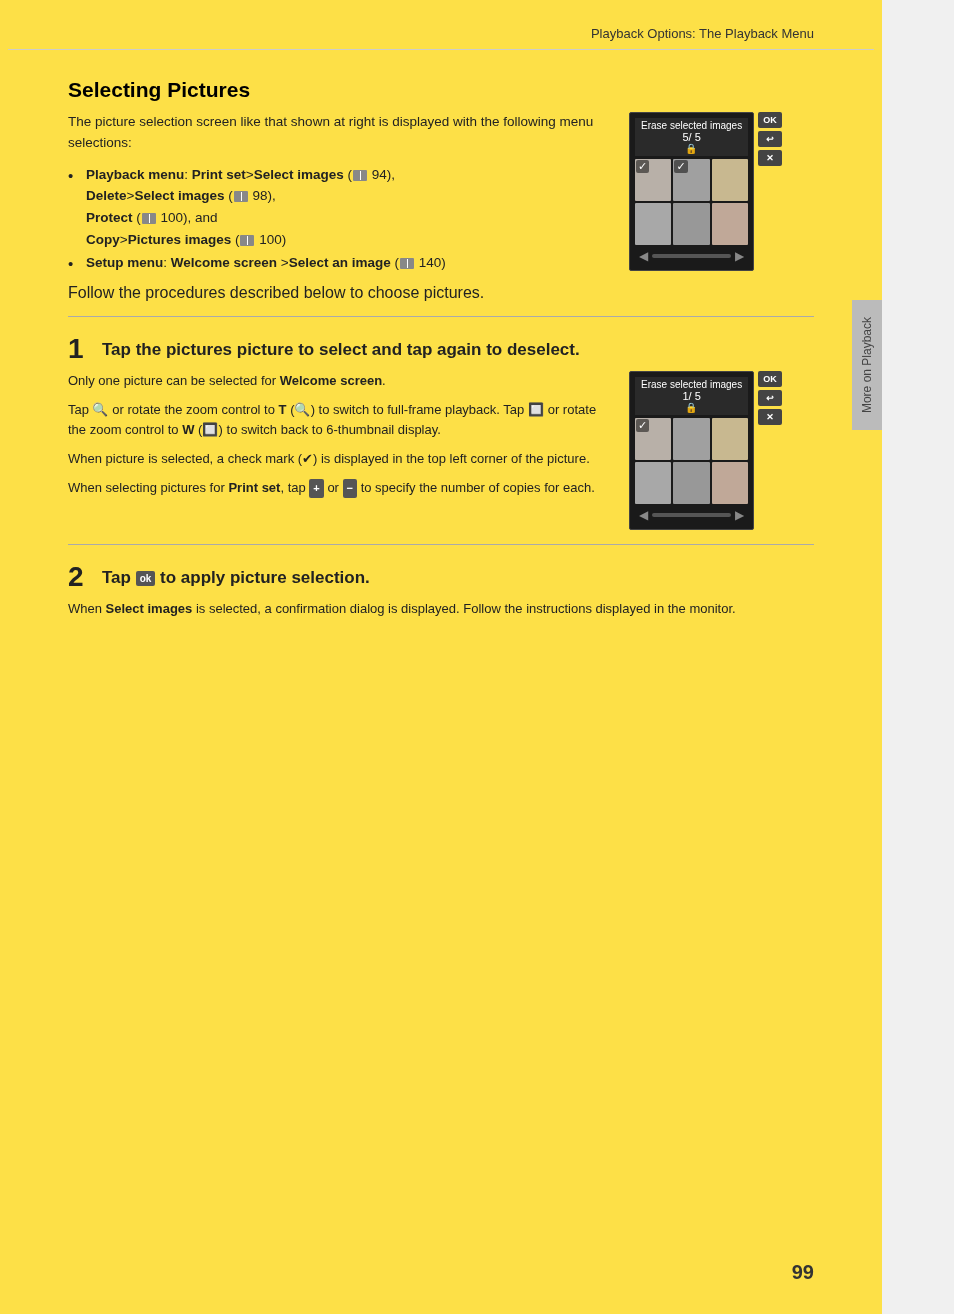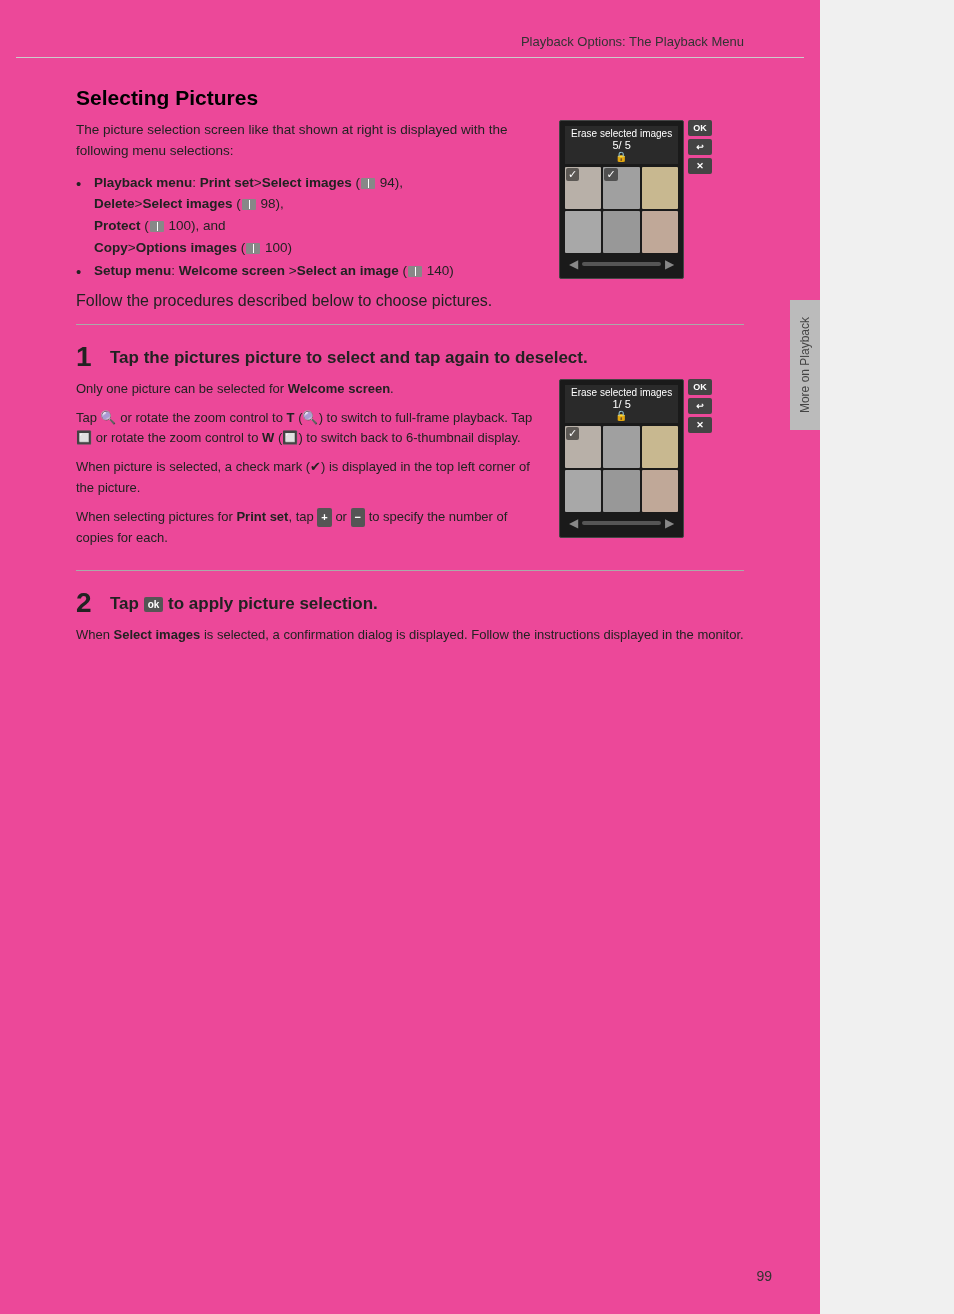--- a/index.html
+++ b/index.html
@@ -4,24 +4,24 @@
   <style>
     * { box-sizing: border-box; margin: 0; padding: 0; }
     body {
       font-family: Arial, Helvetica, sans-serif;
       background: #f0f0f0;
       width: 954px;
       min-height: 1314px;
       position: relative;
     }
     .page {
-      background: #ec4899;
-      width: 820px;
+      background: #fde047;
+      width: 882px;
       min-height: 1314px;
-      padding: 16px;
+      padding: 8px;
       position: relative;
     }
     .header-bar {
       text-align: right;
       padding: 18px 60px 8px 60px;
       font-size: 13px;
       color: #333;
       border-bottom: 1px solid #ccc;
     }
     .content {
@@ -251,23 +251,24 @@
       writing-mode: vertical-rl;
       transform: rotate(180deg);
       font-size: 12px;
       color: #444;
       white-space: nowrap;
     }
 
     .page-number {
       position: absolute;
       bottom: 30px;
-      right: 48px;
-      font-size: 14px;
+      right: 68px;
+      font-size: 20px;
       color: #333;
+      font-weight: bold;
     }
 
     
     .icon-book {
       display: inline-block;
       width: 14px;
       height: 11px;
       background: #888;
       border-radius: 1px;
       margin: 0 1px;
@@ -329,21 +330,21 @@
 
     <div class="main-layout">
       <div class="main-text">
         <p class="intro-text">The picture selection screen like that shown at right is displayed with the following menu selections:</p>
 
         <ul class="bullet-list">
           <li>
             <span class="bold">Playback menu</span>: <span class="bold">Print set</span>&gt;<span class="bold">Select images</span> (<span class="icon-book"></span> 94),<br>
             <span class="bold">Delete</span>&gt;<span class="bold">Select images</span> (<span class="icon-book"></span> 98),<br>
             <span class="bold">Protect</span> (<span class="icon-book"></span> 100), and<br>
-            <span class="bold">Copy</span>&gt;<span class="bold">Options images</span> (<span class="icon-book"></span> 100)
+            <span class="bold">Copy</span>&gt;<span class="bold">Pictures images</span> (<span class="icon-book"></span> 100)
           </li>
           <li>
             <span class="bold">Setup menu</span>: <span class="bold">Welcome screen</span> &gt;<span class="bold">Select an image</span> (<span class="icon-book"></span> 140)
           </li>
         </ul>
 
         <p class="follow-text">Follow the procedures described below to choose pictures.</p>
       </div>
 
       <div class="camera-ui">

